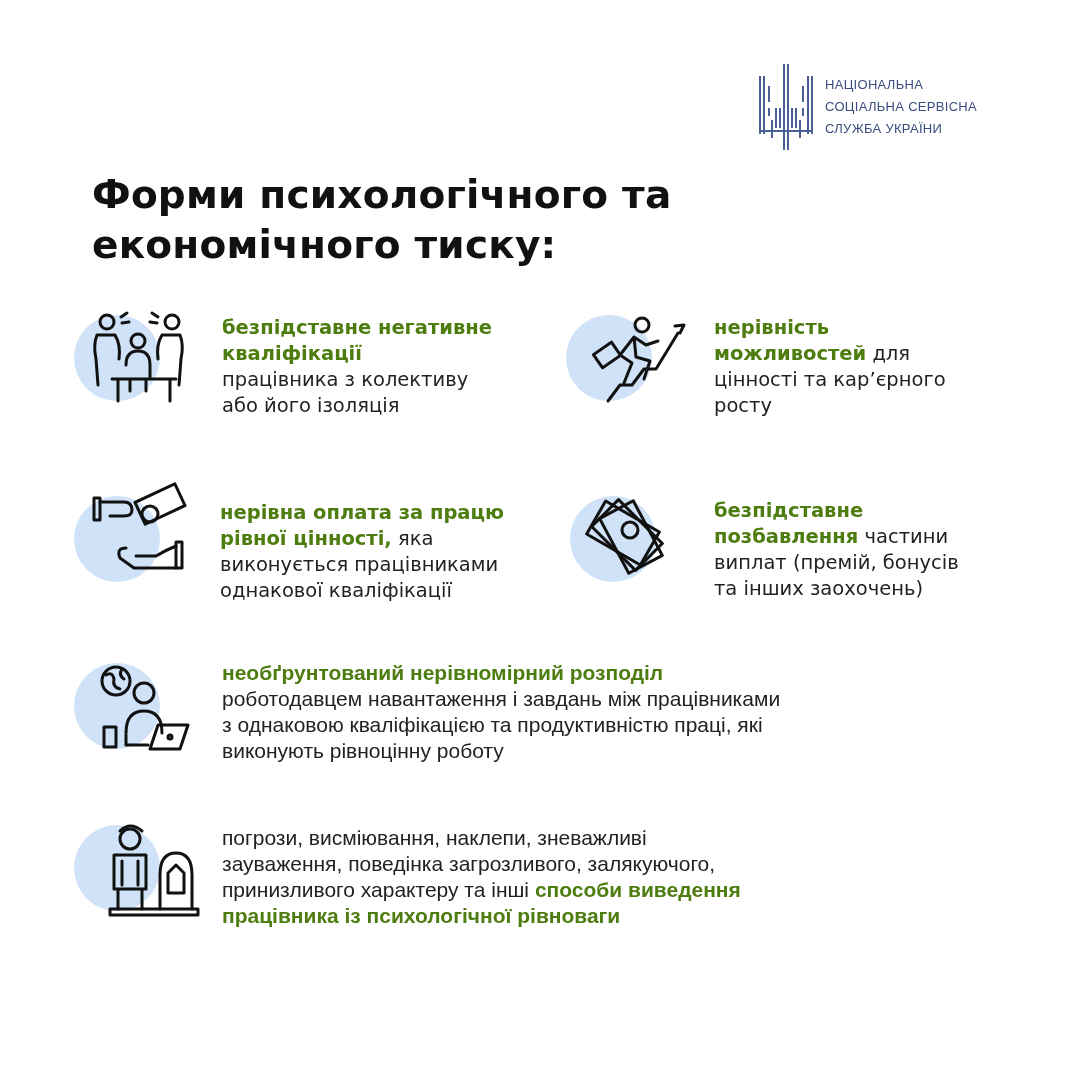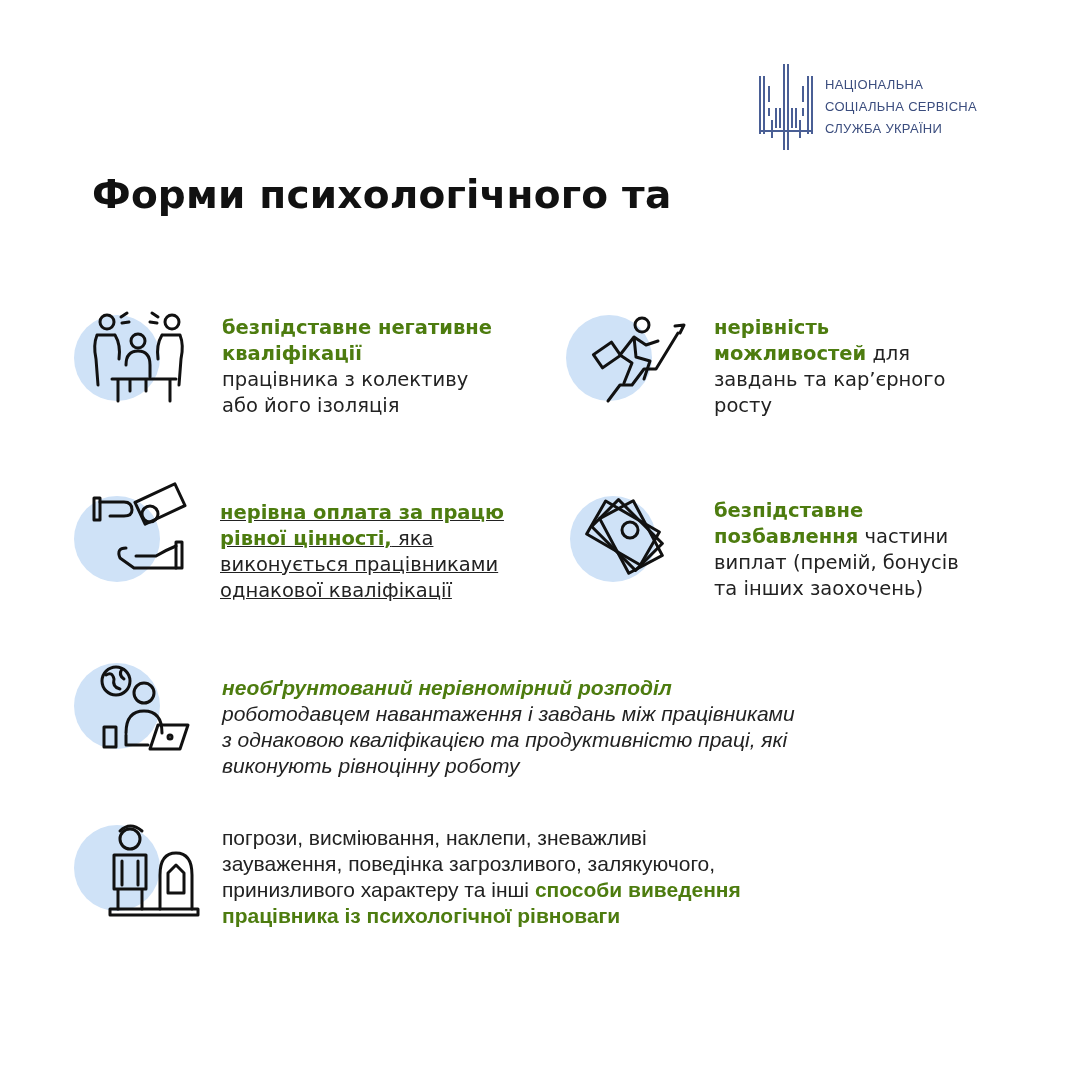--- a/index.html
+++ b/index.html
@@ -44,20 +44,21 @@
   </svg>
   <div class="logo-text">
     <div>НАЦІОНАЛЬНА</div>
     <div>СОЦІАЛЬНА СЕРВІСНА</div>
     <div>СЛУЖБА УКРАЇНИ</div>
   </div>
 </div>
 
 <h1 class="title">
   <span>Форми психологічного та</span><br>
+  <span>економічного тиску:</span>
 </h1>
 
 <div class="item" style="left:66px; top:305px;">
   <div class="icon-wrap">
     <div class="circle"></div>
     <svg width="120" height="105" viewBox="0 0 120 105" fill="none" stroke="#111" stroke-width="3" stroke-linecap="round" stroke-linejoin="round">
       <circle cx="41" cy="17" r="7"></circle>
         <path d="M31 30 q-4 10 -1 24 l2 26 M49 30 q6 10 4 24 M31 30 h18"></path>
       <circle cx="106" cy="17" r="7"></circle>
         <path d="M96 30 q-6 10 -4 24 M114 30 q4 10 1 24 l-2 26 M96 30 h18"></path>
@@ -81,38 +82,38 @@
     <svg width="140" height="105" viewBox="0 0 140 105" fill="none" stroke="#111" stroke-width="3" stroke-linecap="round" stroke-linejoin="round">
       <circle cx="82" cy="20" r="7"></circle>
       <path d="M74 32 l-14 18 l12 8 l-8 20 M74 32 l12 8 l12 -4 M74 32 l2 20 l14 4 l-6 18"></path>
       <rect x="36" y="42" width="22" height="16" transform="rotate(-35 47 50)"></rect>
       <path d="M48 96 l12 -16 h12 l12 -16 h12 l22 -36 M120 28 l4 -8 l-9 1"></path>
     </svg>
   </div>
   <div class="txt" style="margin-left:34px; margin-top:10px;">
     <b>нерівність</b><br>
     <b>можливостей</b><span> для</span><br>
-    <span>завдань та кар’єрного</span><br>
+    <span>цінності та кар’єрного</span><br>
     <span>росту</span>
   </div>
 </div>
 
 <div class="item" style="left:66px; top:482px;">
   <div class="icon-wrap">
     <div class="circle" style="top:14px;"></div>
     <svg width="125" height="105" viewBox="0 0 125 105" fill="none" stroke="#111" stroke-width="3" stroke-linecap="round" stroke-linejoin="round">
       <rect x="28" y="16" width="6" height="22"></rect>
       <path d="M34 20 h24 q8 0 8 8 q0 6 -8 6 h-14"></path>
       <rect x="72" y="10" width="44" height="24" transform="rotate(-25 94 22)"></rect>
       <circle cx="84" cy="32" r="8"></circle>
       <rect x="110" y="60" width="6" height="26"></rect>
       <path d="M110 64 q-10 4 -20 10 h-20 M60 66 q-10 0 -6 10 l14 10 h42"></path>
     </svg>
   </div>
-  <div class="txt" style="margin-left:34px; margin-top:18px;text-decoration:underline;">
+  <div class="txt" style="margin-left:34px; margin-top:18px;">
     <b>нерівна оплата за працю</b><br>
     <b>рівної цінності,</b><span> яка</span><br>
     <span>виконується працівниками</span><br>
     <span>однакової кваліфікації</span>
   </div>
 </div>
 
 <div class="item" style="left:560px; top:482px;">
   <div class="icon-wrap">
     <div class="circle" style="left:10px; top:14px;"></div>
@@ -138,21 +139,21 @@
       <circle cx="50" cy="26" r="14"></circle>
       <path d="M40 20 q6 -4 8 4 q-2 8 6 10 M56 14 q-4 6 2 10"></path>
       <circle cx="78" cy="38" r="10"></circle>
       <path d="M60 78 q0 -22 18 -22 q18 0 18 22"></path>
       <rect x="38" y="72" width="12" height="20"></rect>
       <path d="M60 80 v10 h22"></path>
       <path d="M92 70 h30 l-8 24 h-30 z"></path>
         <circle cx="104" cy="82" r="2"></circle>
     </svg>
   </div>
-  <div class="txt" style="margin-left:36px; margin-top:20px;font-style:italic;">
+  <div class="txt" style="margin-left:36px; margin-top:5px;">
     <b>необґрунтований нерівномірний розподіл</b><br>
     <span>роботодавцем навантаження і завдань між працівниками</span><br>
     <span>з однаковою кваліфікацією та продуктивністю праці, які</span><br>
     <span>виконують рівноцінну роботу</span>
   </div>
 </div>
 
 <div class="item narrow" style="left:66px; top:815px;">
   <div class="icon-wrap">
     <div class="circle" style="top:10px;"></div>

